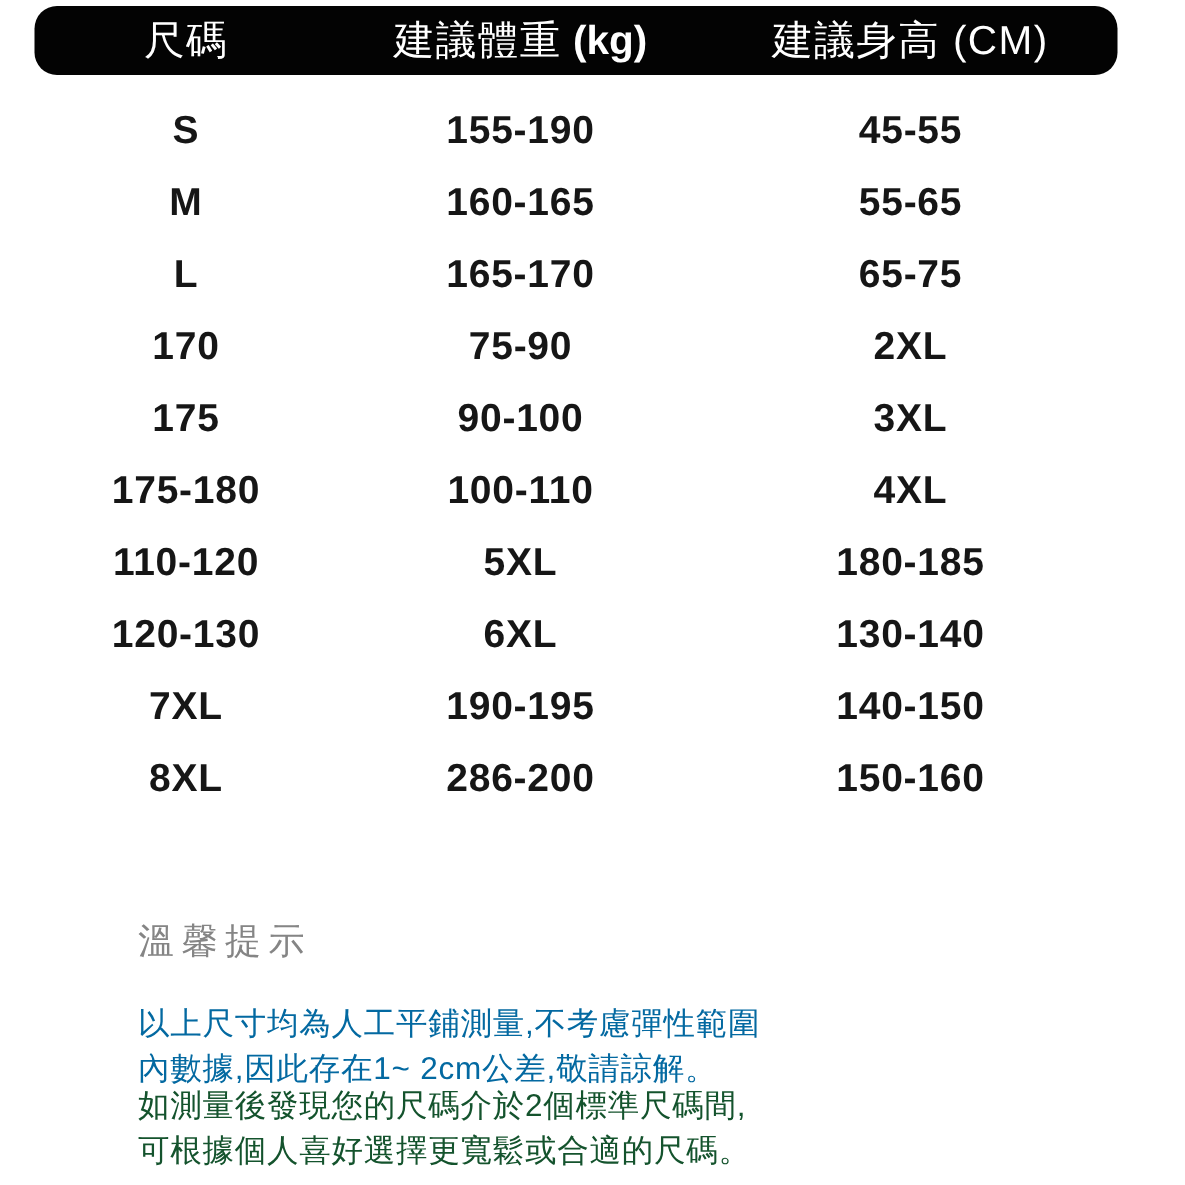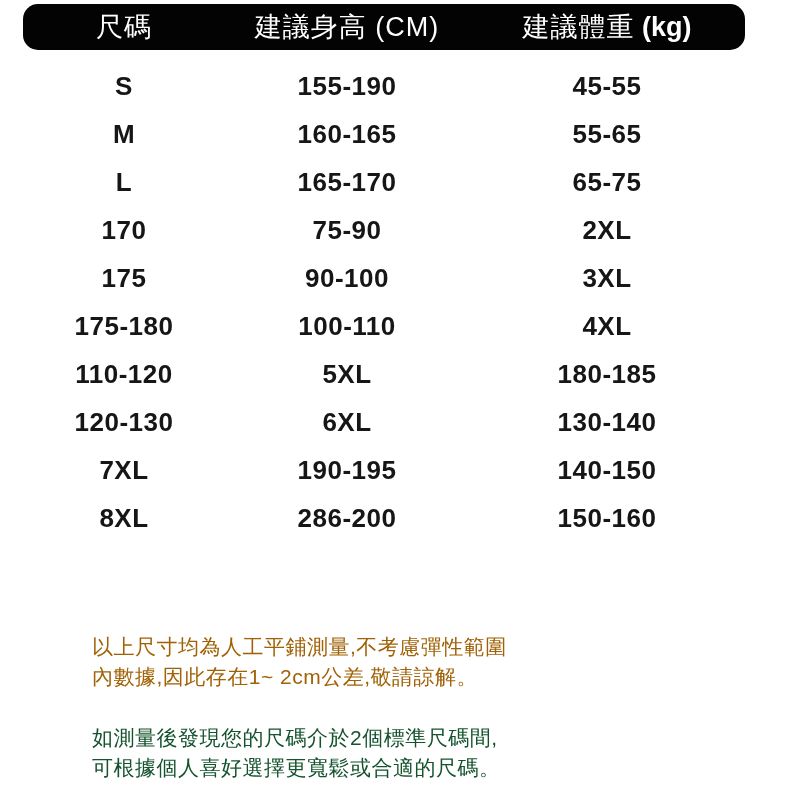--- a/index.html
+++ b/index.html
@@ -64,32 +64,32 @@
   }
   .note {
     position: absolute;
     left: 92px;
     margin: 0;
     font-size: 21px;
     line-height: 30px;
     letter-spacing: 0.5px;
     white-space: nowrap;
   }
-  .note1 { top: 632px; color: #a16207; }
+  .note1 { top: 668px; color: #0369a1; }
   .note2 { top: 723px; color: #14532d; }
 </style>
 </head>
 <body>
 
 <div class="canvas">
 
   <div class="header-bar">
     <div class="th">尺碼</div>
+    <div class="th"><span>建議體重</span><span class="unit-bold"> (kg)</span></div>
     <div class="th">建議身高 (CM)</div>
-    <div class="th"><span>建議體重</span><span class="unit-bold"> (kg)</span></div>
   </div>
 
   <div class="rows">
     <div class="cell">S</div>
     <div class="cell">155-190</div>
     <div class="cell">45-55</div>
 
     <div class="cell">M</div>
     <div class="cell">160-165</div>
     <div class="cell">55-65</div>
@@ -121,18 +121,19 @@
 
     <div class="cell">7XL</div>
     <div class="cell">190-195</div>
     <div class="cell">140-150</div>
 
     <div class="cell">8XL</div>
     <div class="cell">286-200</div>
     <div class="cell">150-160</div>
   </div>
 
+  <div class="tips-title">溫馨提示</div>
 
   <p class="note note1"><span>以上尺寸均為人工平鋪測量,不考慮彈性範圍</span><br><span>內數據,因此存在1~ 2cm公差,敬請諒解。</span></p>
 
   <p class="note note2"><span>如測量後發現您的尺碼介於2個標準尺碼間,</span><br><span>可根據個人喜好選擇更寬鬆或合適的尺碼。</span></p>
 
 </div>
 
 </body></html>

